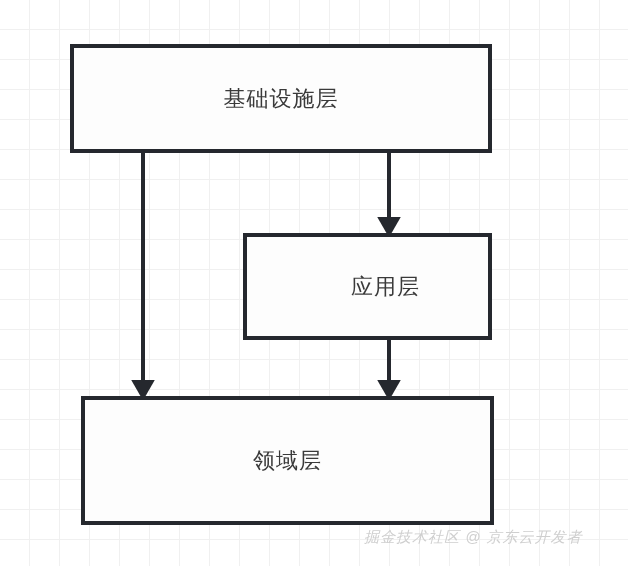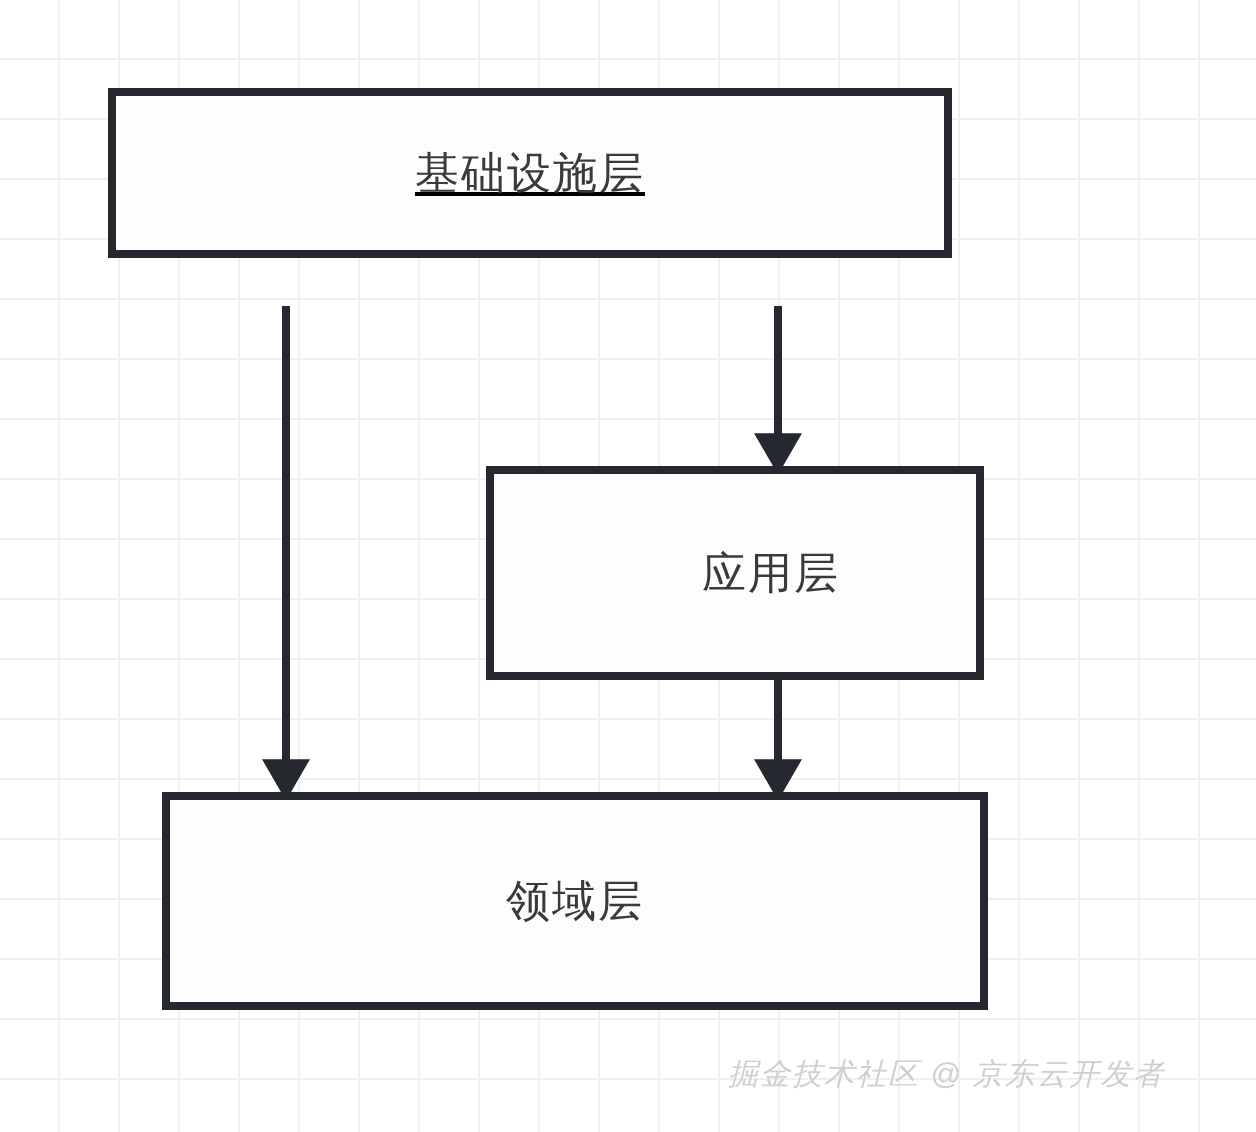--- a/index.html
+++ b/index.html
@@ -44,40 +44,39 @@
 
   .node-label {
     font-size: 22px;
     color: #3a3a3a;
     letter-spacing: 1px;
     line-height: 1;
     user-select: none;
   }
 
   #node-infrastructure {
-    left: 54px;
+    left: 70px;
     top: 44px;
     width: 422px;
-    height: 85px;
-    text-decoration: underline;
+    height: 109px;
   }
 
   #node-application {
     left: 243px;
     top: 233px;
     width: 249px;
     height: 107px;
     padding-left: 36px;
   }
 
   #node-domain {
     left: 81px;
     top: 396px;
     width: 413px;
-    height: 109px;
+    height: 129px;
     text-align: center;
   }
 
   #watermark {
     position: absolute;
     left: 364px;
     top: 528px;
     font-size: 15px;
     color: #cfcfcf;
     letter-spacing: 1px;

